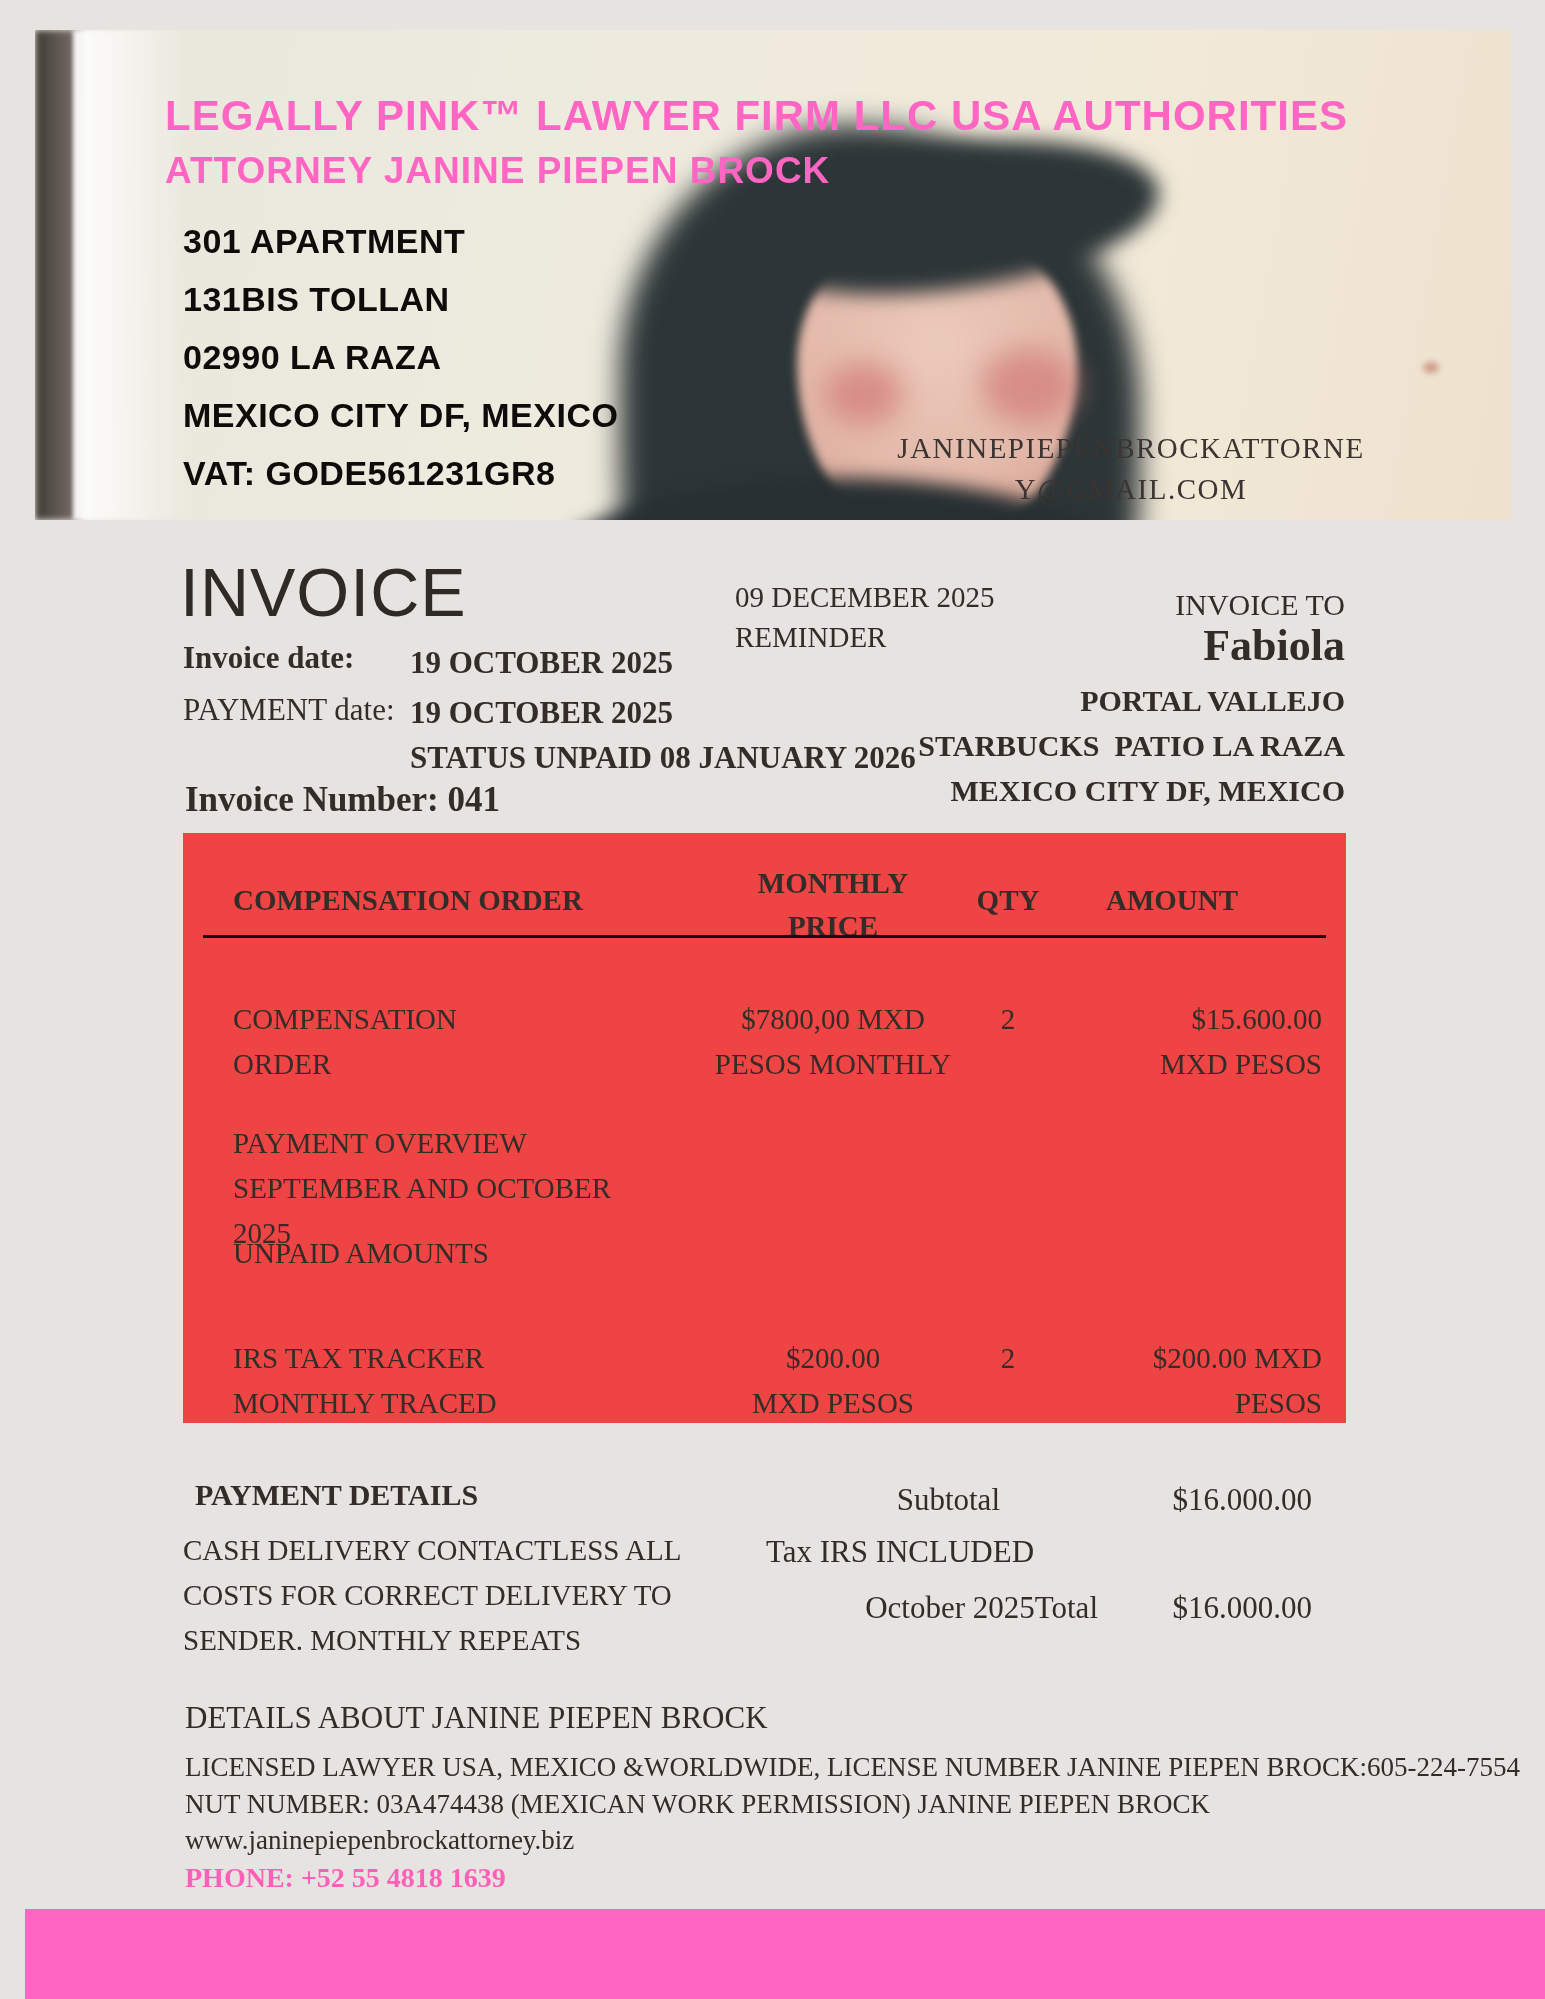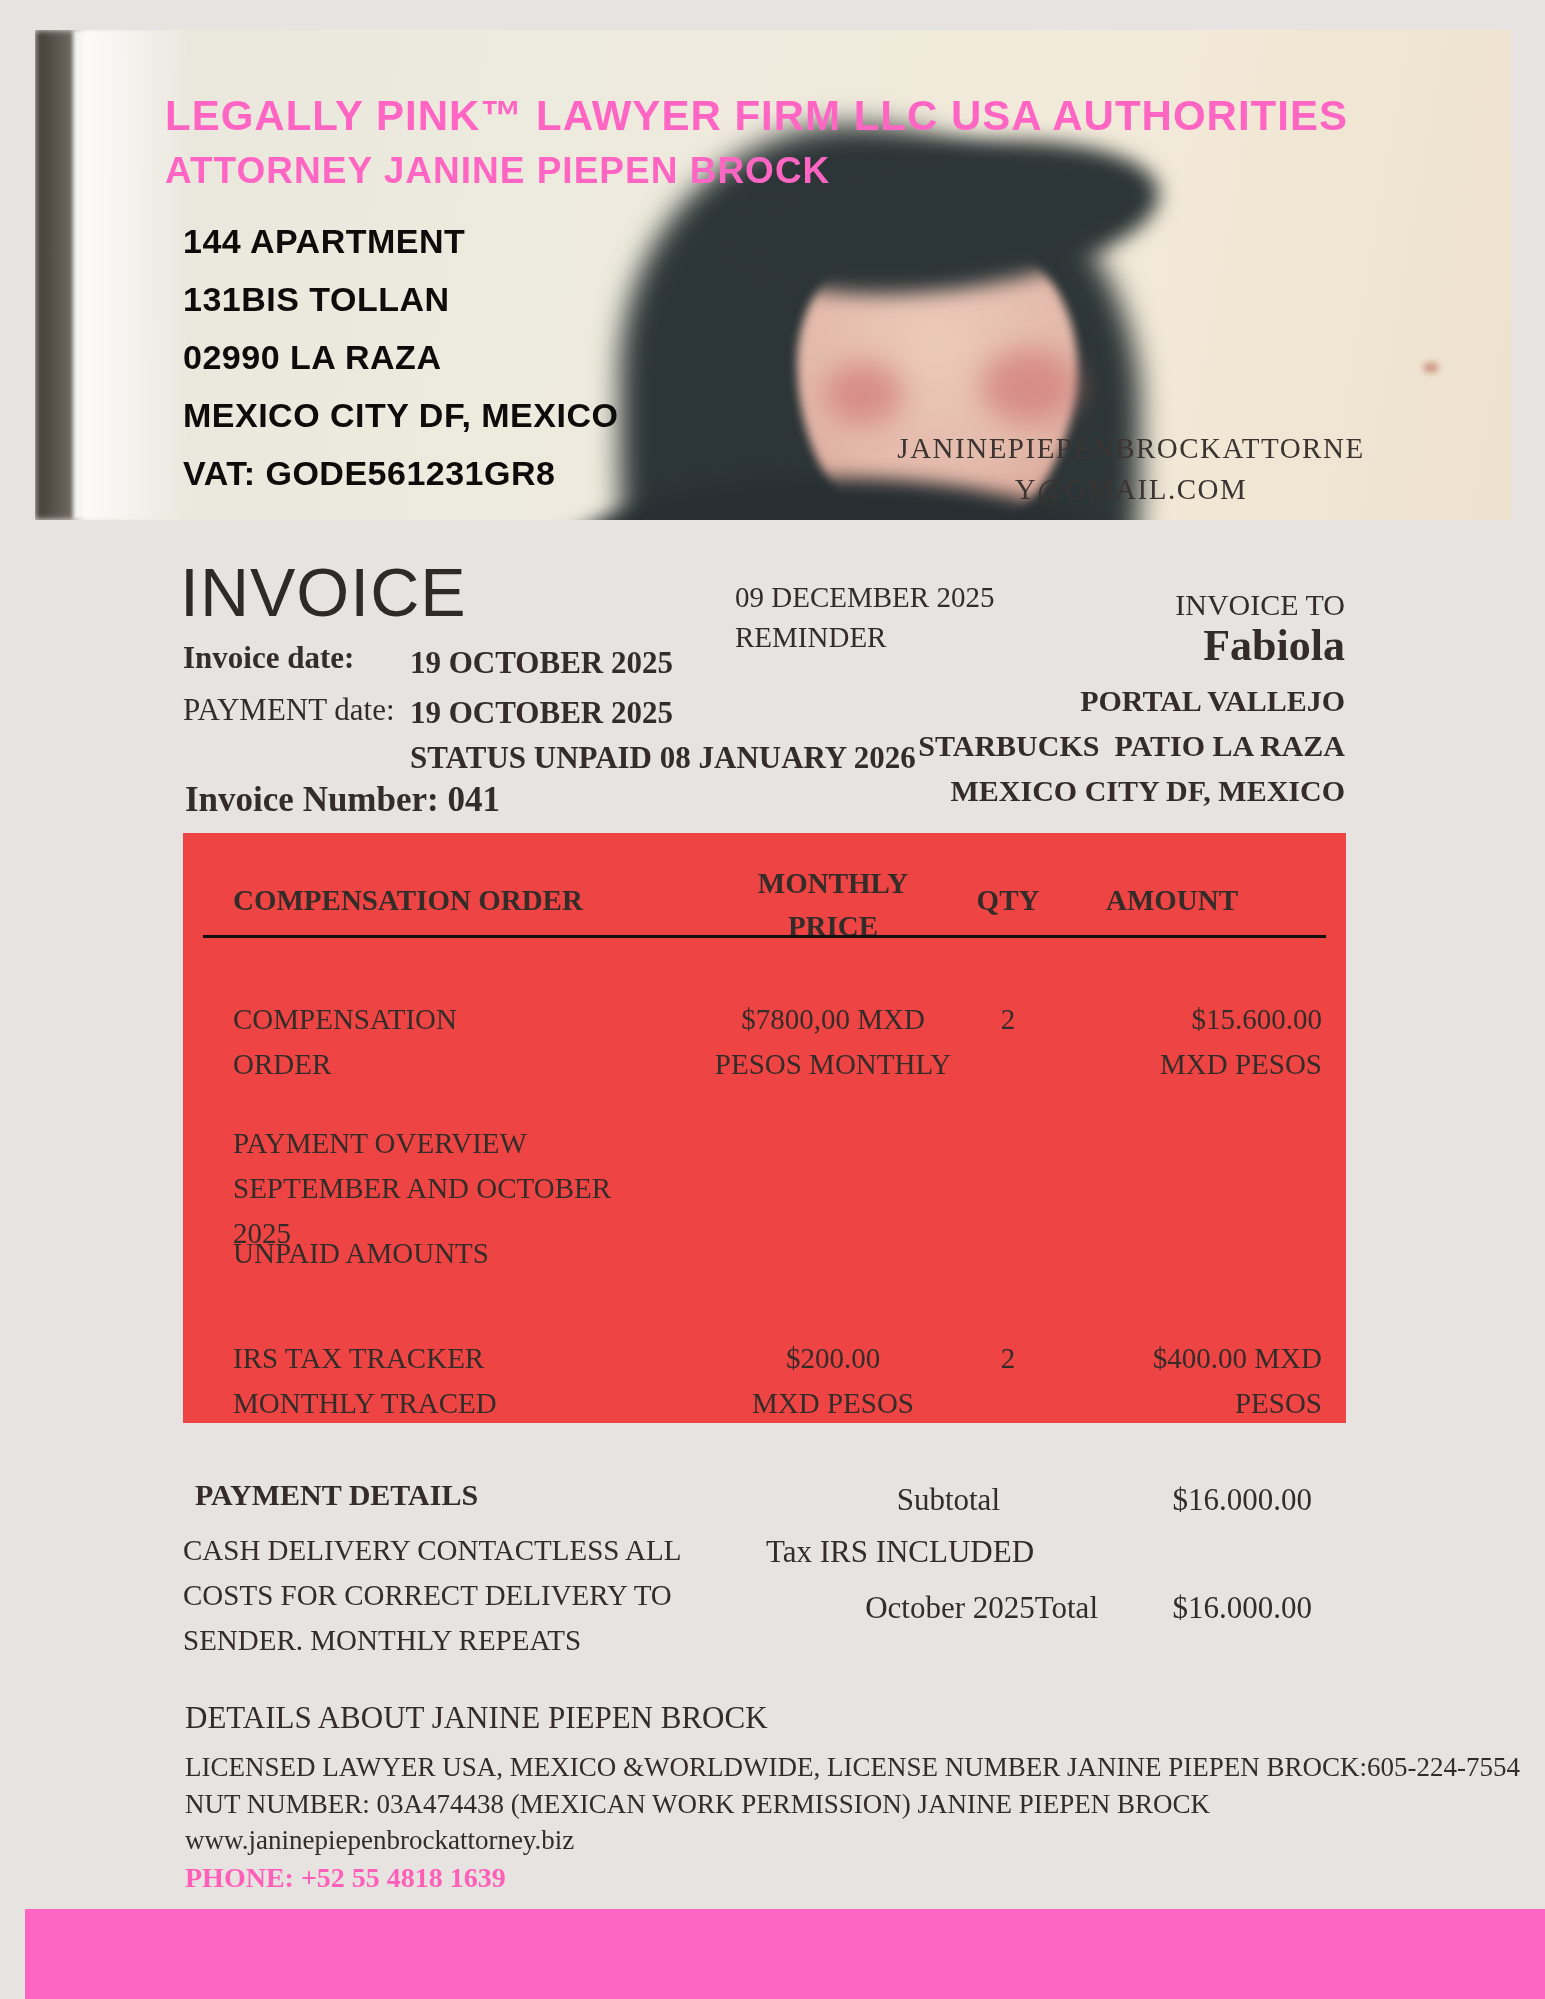--- a/index.html
+++ b/index.html
@@ -106,21 +106,21 @@
   <div class="abs photo-blush-l"></div>
   <div class="abs photo-blush-r"></div>
   <div class="abs photo-bangs"></div>
   <div class="abs photo-shoulder"></div>
   <div class="abs photo-smudge"></div>
 
   <div class="abs sans brand1">LEGALLY PINK™ LAWYER FIRM LLC USA AUTHORITIES</div>
   <div class="abs sans brand2">ATTORNEY JANINE PIEPEN BROCK</div>
 
   <div class="abs sans hdr-address">
-    <div>144 APARTMENT</div>
+    <div>301 APARTMENT</div>
     <div>131BIS TOLLAN</div>
     <div>02990 LA RAZA</div>
     <div>MEXICO CITY DF, MEXICO</div>
     <div>VAT: GODE561231GR8</div>
   </div>
 
   <div class="abs serif hdr-email">
     <div>JANINEPIEPENBROCKATTORNE</div>
     <div>Y@GMAIL.COM</div>
   </div>
@@ -164,21 +164,21 @@
   <div class="abs serif td col-item r2a ml">PAYMENT OVERVIEW
 SEPTEMBER AND OCTOBER
 2025</div>
   <div class="abs serif td col-item r2b">UNPAID AMOUNTS</div>
 
   <div class="abs serif td col-item r3 ml">IRS TAX TRACKER
 MONTHLY TRACED</div>
   <div class="abs serif td col-price r3 ml">$200.00
 MXD PESOS</div>
   <div class="abs serif td col-qty r3">2</div>
-  <div class="abs serif td col-amount r3 ml">$400.00 MXD
+  <div class="abs serif td col-amount r3 ml">$200.00 MXD
 PESOS</div>
 </div>
 
 <div class="abs serif pay-title">PAYMENT DETAILS</div>
 <div class="abs serif pay-body ml">CASH DELIVERY CONTACTLESS ALL
 COSTS FOR CORRECT DELIVERY TO
 SENDER. MONTHLY REPEATS</div>
 
 <div class="abs serif sub-label">Subtotal</div>
 <div class="abs serif sub-value">$16.000.00</div>

